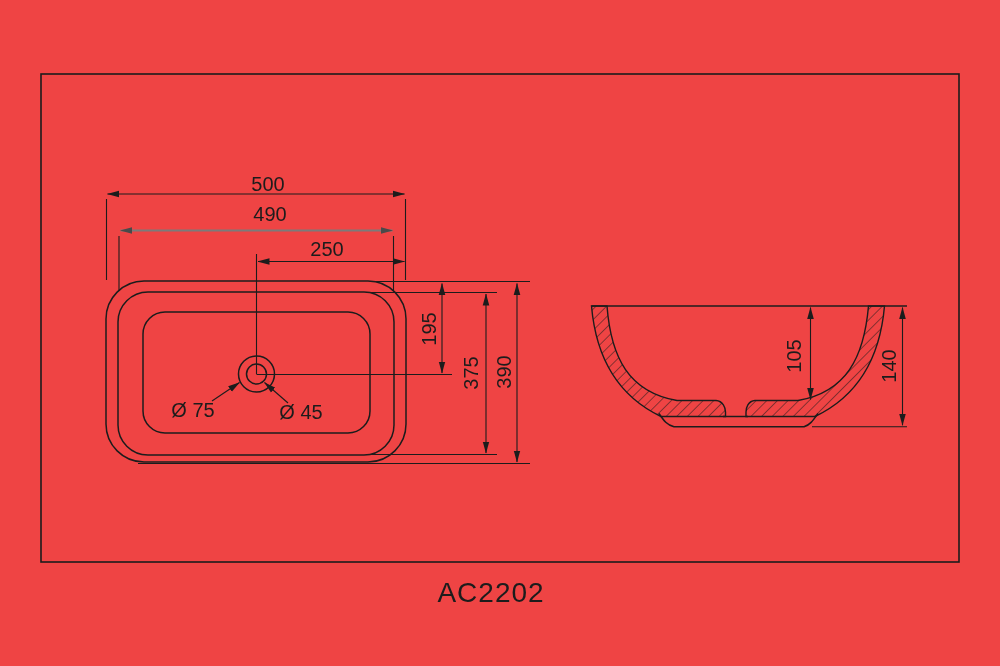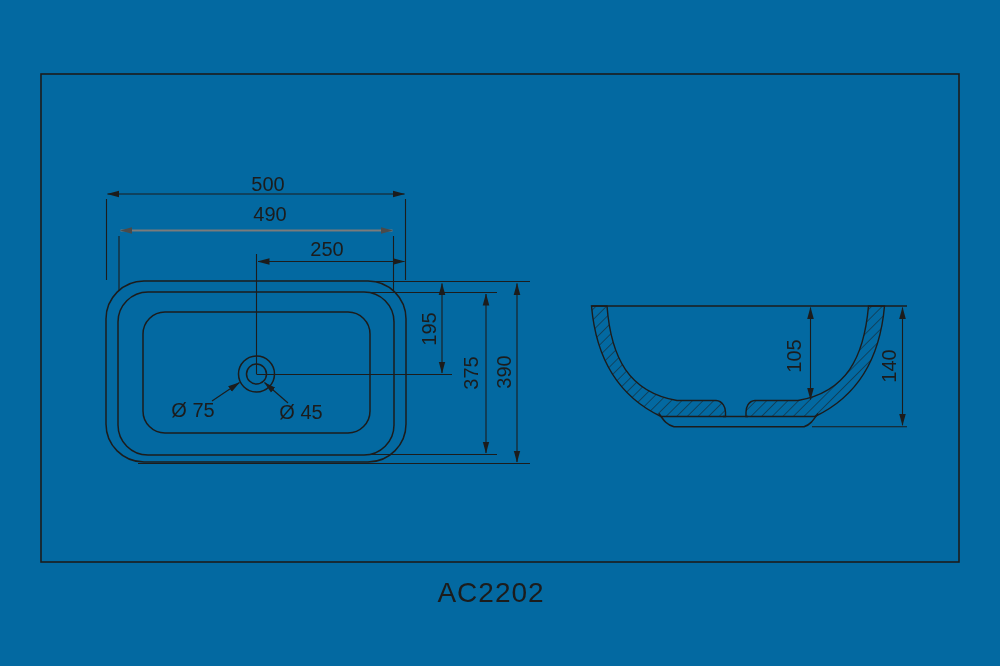--- a/index.html
+++ b/index.html
@@ -1,19 +1,19 @@
 <!DOCTYPE html>
 <html><head>
 <meta charset="utf-8">
 <style>
   html,body{margin:0;padding:0;background:#ffffff;}
   .page{
     position:relative;
     width:1000px;height:666px;
-    background:#0369a1;
+    background:#ef4444;
     font-family:"Liberation Sans", sans-serif;
     overflow:hidden;
   }
   svg text{
     font-family:"Liberation Sans", sans-serif;
     fill:#1c1c1c;
   }
   .dim-text{font-size:20px;}
   .model-text{font-size:28px;letter-spacing:1px;}
   .thin{stroke:#1c1c1c;stroke-width:1.1;fill:none;}

